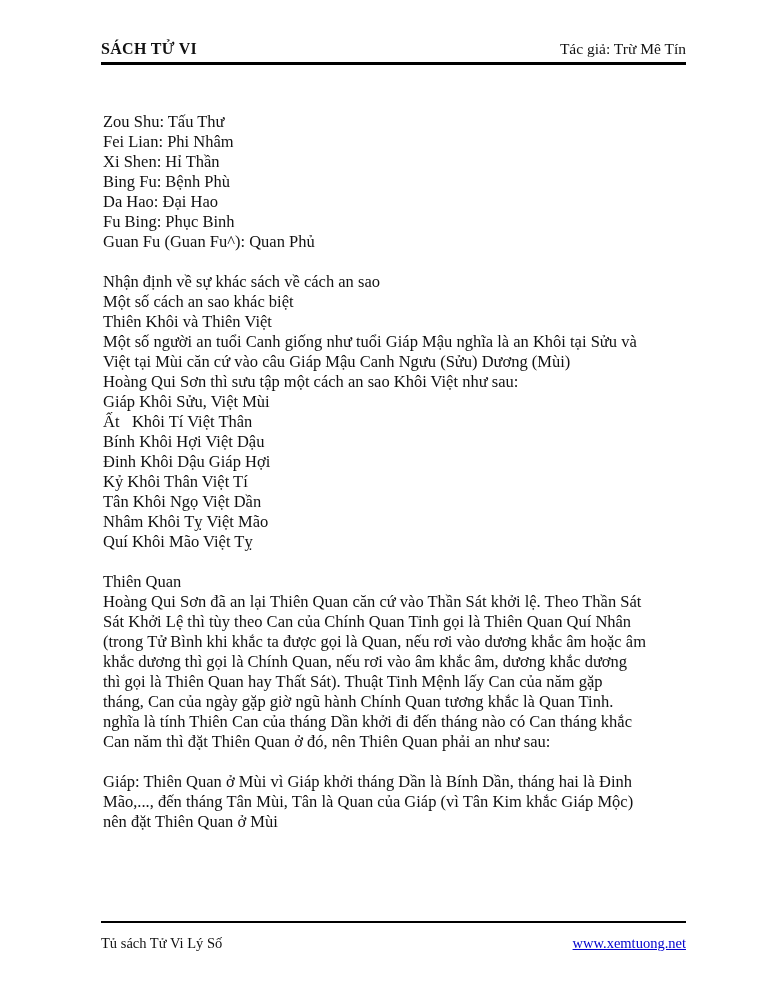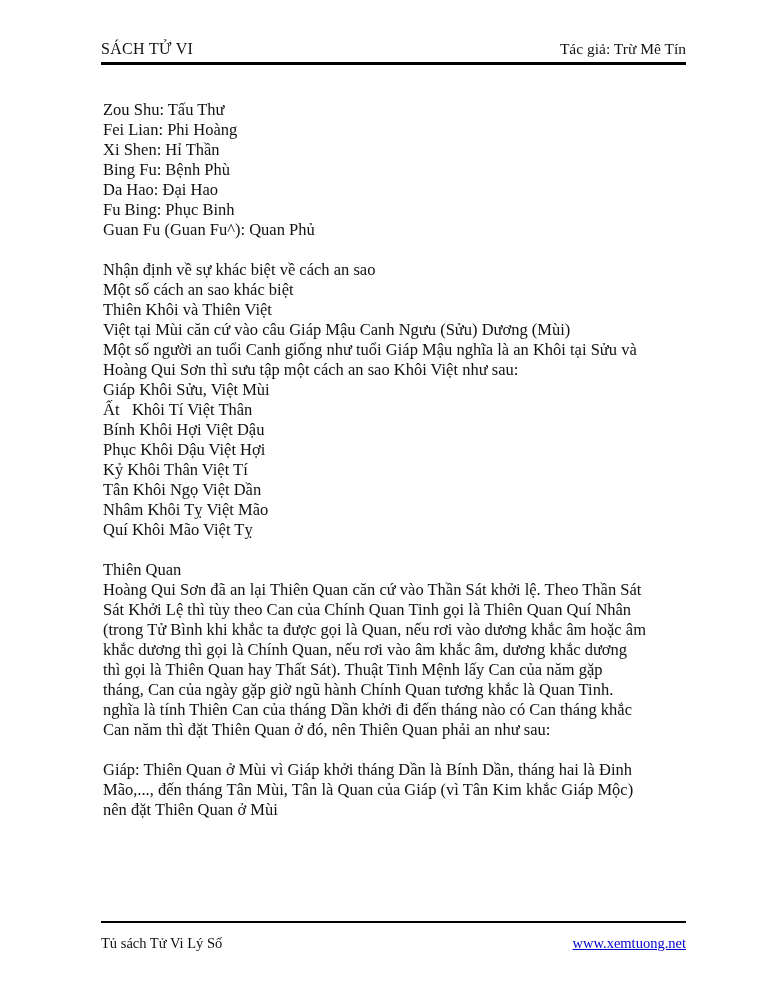--- a/index.html
+++ b/index.html
@@ -22,31 +22,31 @@
     top: 40px;
     left: 101px;
     width: 585px;
     display: flex;
     justify-content: space-between;
     align-items: flex-end;
     border-bottom: 3px solid #000000;
     padding-bottom: 4px;
   }
   .header-title {
-    font-weight: normal;
+    font-weight: bold;
     font-size: 16px;
     letter-spacing: 0.3px;
   }
   .header-author {
     font-size: 15.5px;
   }
   
   .body-text {
     position: absolute;
-    top: 100px;
+    top: 112px;
     left: 103px;
     width: 600px;
     font-size: 16.5px;
     line-height: 20px;
   }
   .block {
     margin: 0 0 20px 0;
   }
   .line {
     white-space: pre;
@@ -77,38 +77,38 @@
 <div class="page">
 
   <div class="header">
     <span class="header-title">SÁCH TỬ VI</span>
     <span class="header-author">Tác giả: Trừ Mê Tín</span>
   </div>
 
   <div class="body-text">
       <div class="block">
         <div class="line">Zou Shu: Tấu Thư</div>
-        <div class="line">Fei Lian: Phi Hoàng</div>
+        <div class="line">Fei Lian: Phi Nhâm</div>
         <div class="line">Xi Shen: Hỉ Thần</div>
         <div class="line">Bing Fu: Bệnh Phù</div>
         <div class="line">Da Hao: Đại Hao</div>
         <div class="line">Fu Bing: Phục Binh</div>
         <div class="line">Guan Fu (Guan Fu^): Quan Phủ</div>
       </div>
       <div class="block">
-        <div class="line">Nhận định về sự khác biệt về cách an sao</div>
+        <div class="line">Nhận định về sự khác sách về cách an sao</div>
         <div class="line">Một số cách an sao khác biệt</div>
         <div class="line">Thiên Khôi và Thiên Việt</div>
+        <div class="line">Một số người an tuổi Canh giống như tuổi Giáp Mậu nghĩa là an Khôi tại Sửu và</div>
         <div class="line">Việt tại Mùi căn cứ vào câu Giáp Mậu Canh Ngưu (Sửu) Dương (Mùi)</div>
-        <div class="line">Một số người an tuổi Canh giống như tuổi Giáp Mậu nghĩa là an Khôi tại Sửu và</div>
         <div class="line">Hoàng Qui Sơn thì sưu tập một cách an sao Khôi Việt như sau:</div>
         <div class="line">Giáp Khôi Sửu, Việt Mùi</div>
         <div class="line">Ất   Khôi Tí Việt Thân</div>
         <div class="line">Bính Khôi Hợi Việt Dậu</div>
-        <div class="line">Phục Khôi Dậu Việt Hợi</div>
+        <div class="line">Đinh Khôi Dậu Giáp Hợi</div>
         <div class="line">Kỷ Khôi Thân Việt Tí</div>
         <div class="line">Tân Khôi Ngọ Việt Dần</div>
         <div class="line">Nhâm Khôi Tỵ Việt Mão</div>
         <div class="line">Quí Khôi Mão Việt Tỵ</div>
       </div>
       <div class="block">
         <div class="line">Thiên Quan</div>
         <div class="line">Hoàng Qui Sơn đã an lại Thiên Quan căn cứ vào Thần Sát khởi lệ. Theo Thần Sát</div>
         <div class="line">Sát Khởi Lệ thì tùy theo Can của Chính Quan Tinh gọi là Thiên Quan Quí Nhân</div>
         <div class="line">(trong Tử Bình khi khắc ta được gọi là Quan, nếu rơi vào dương khắc âm hoặc âm</div>

